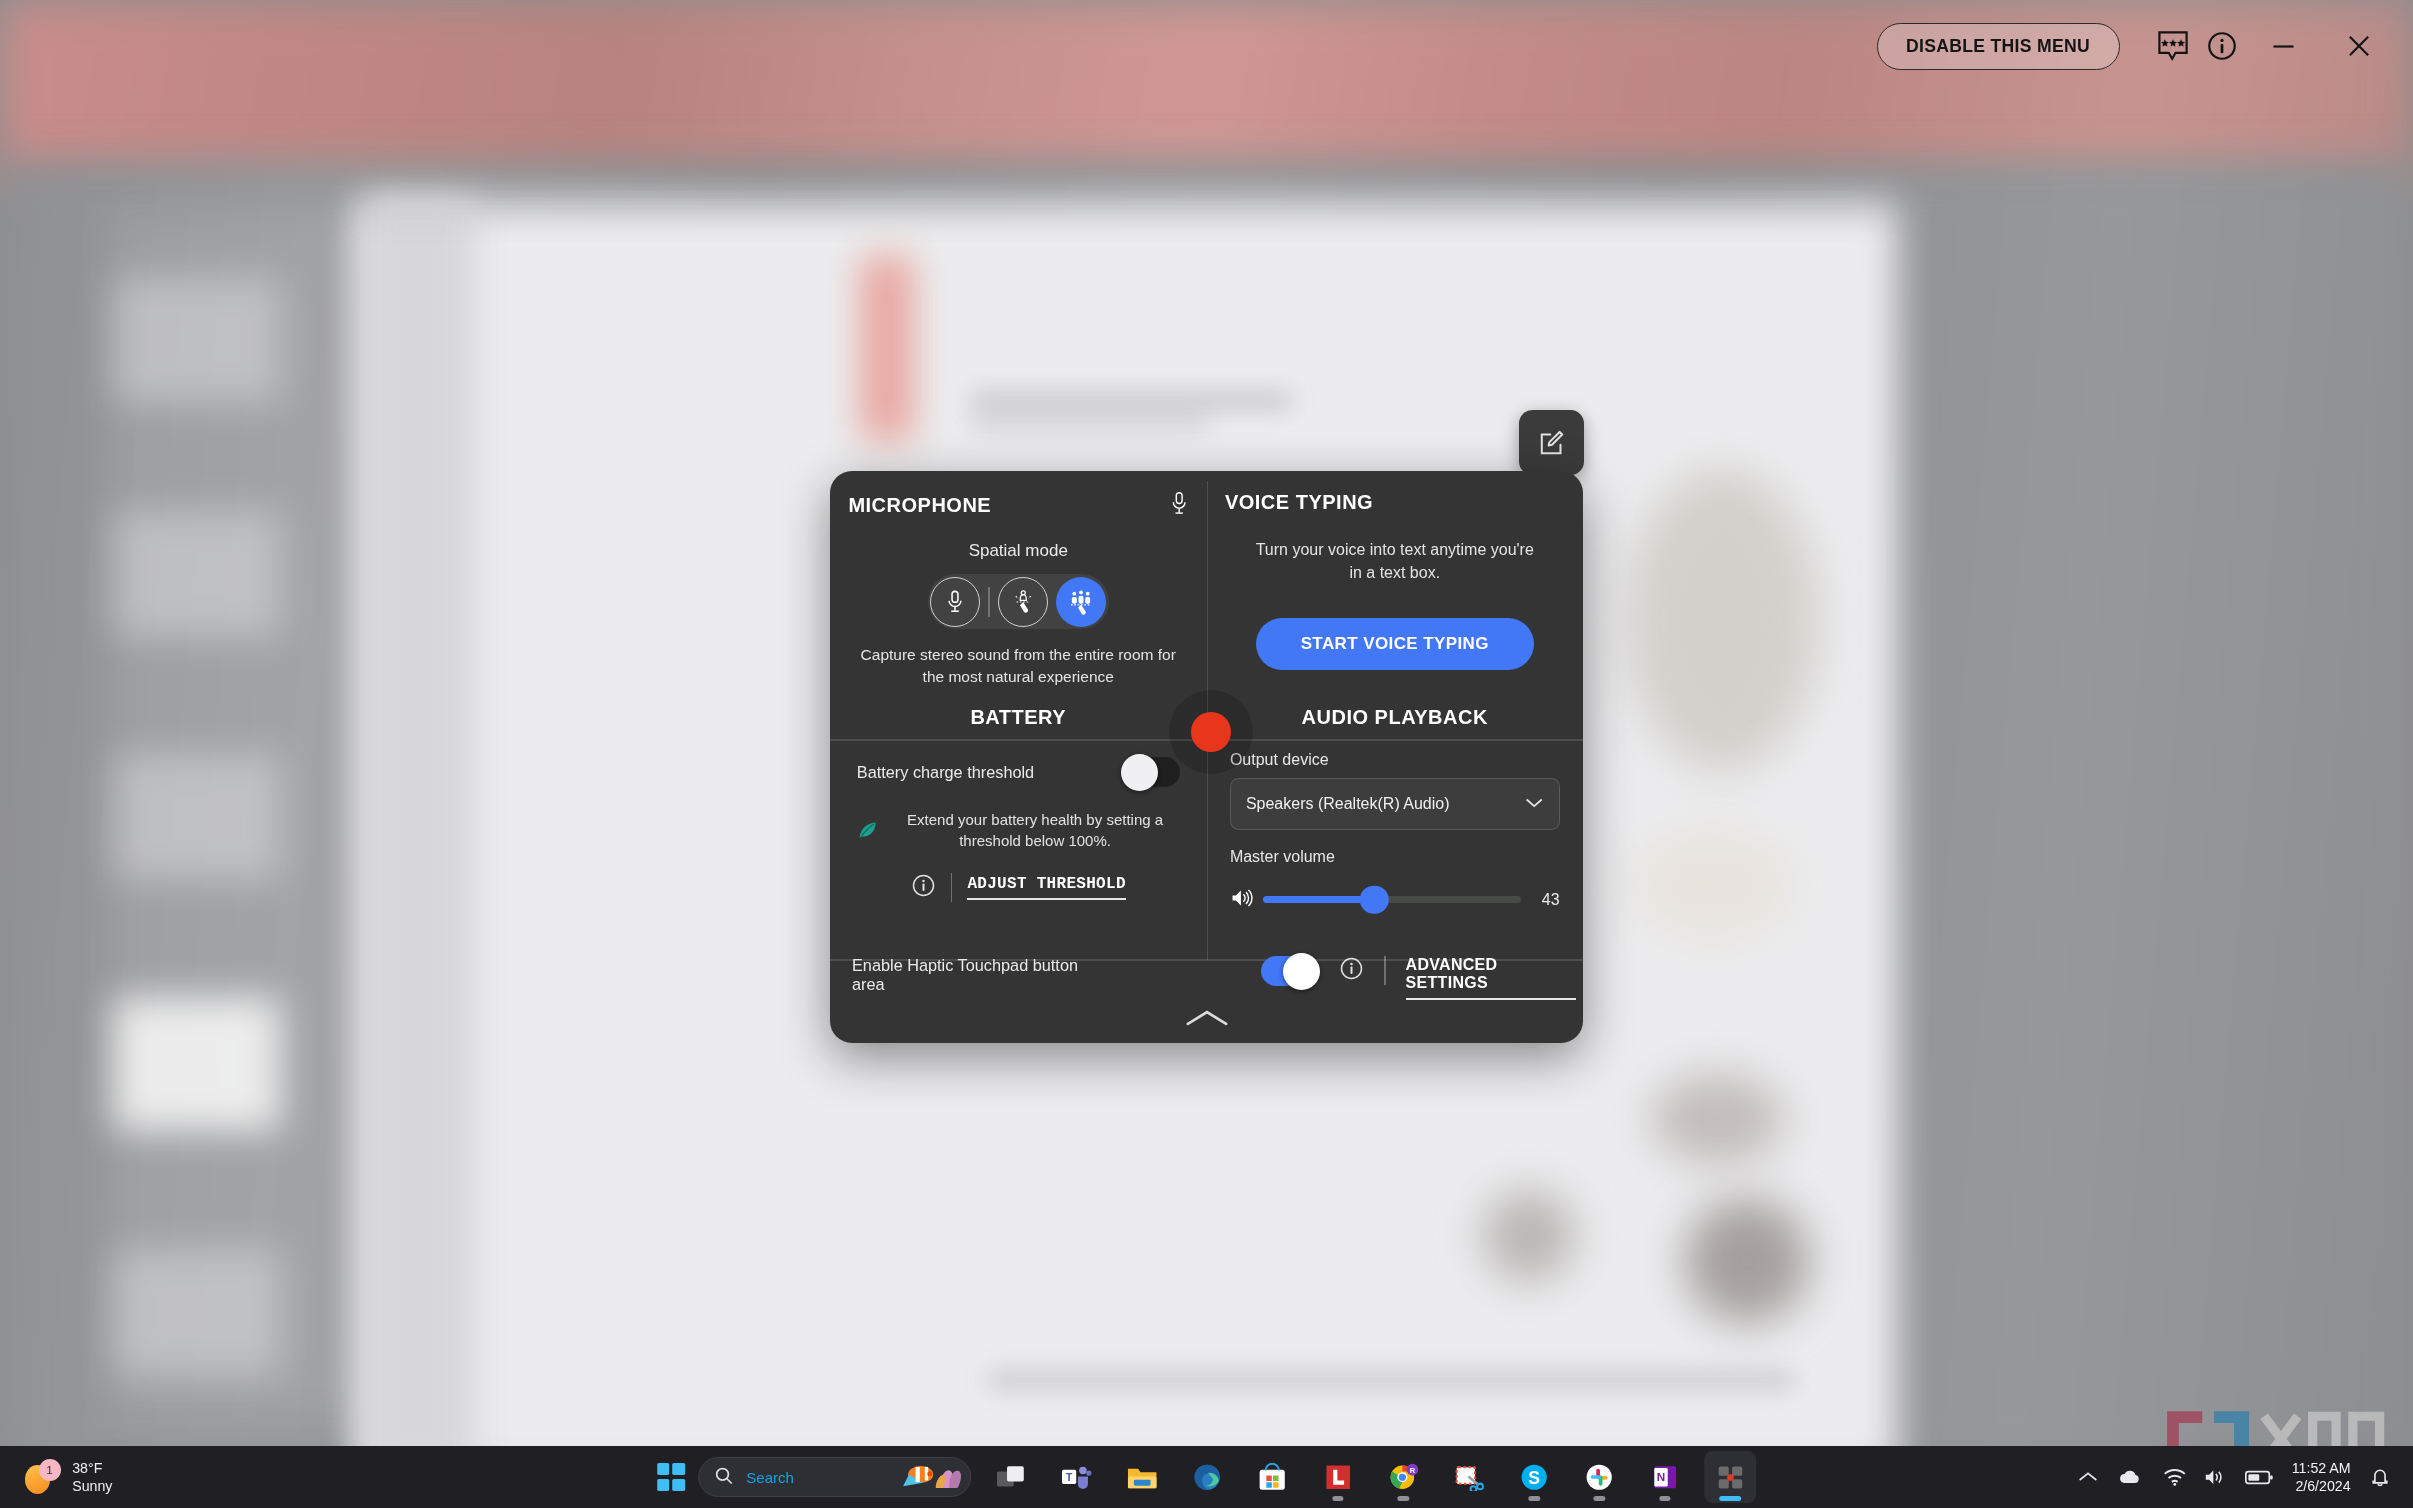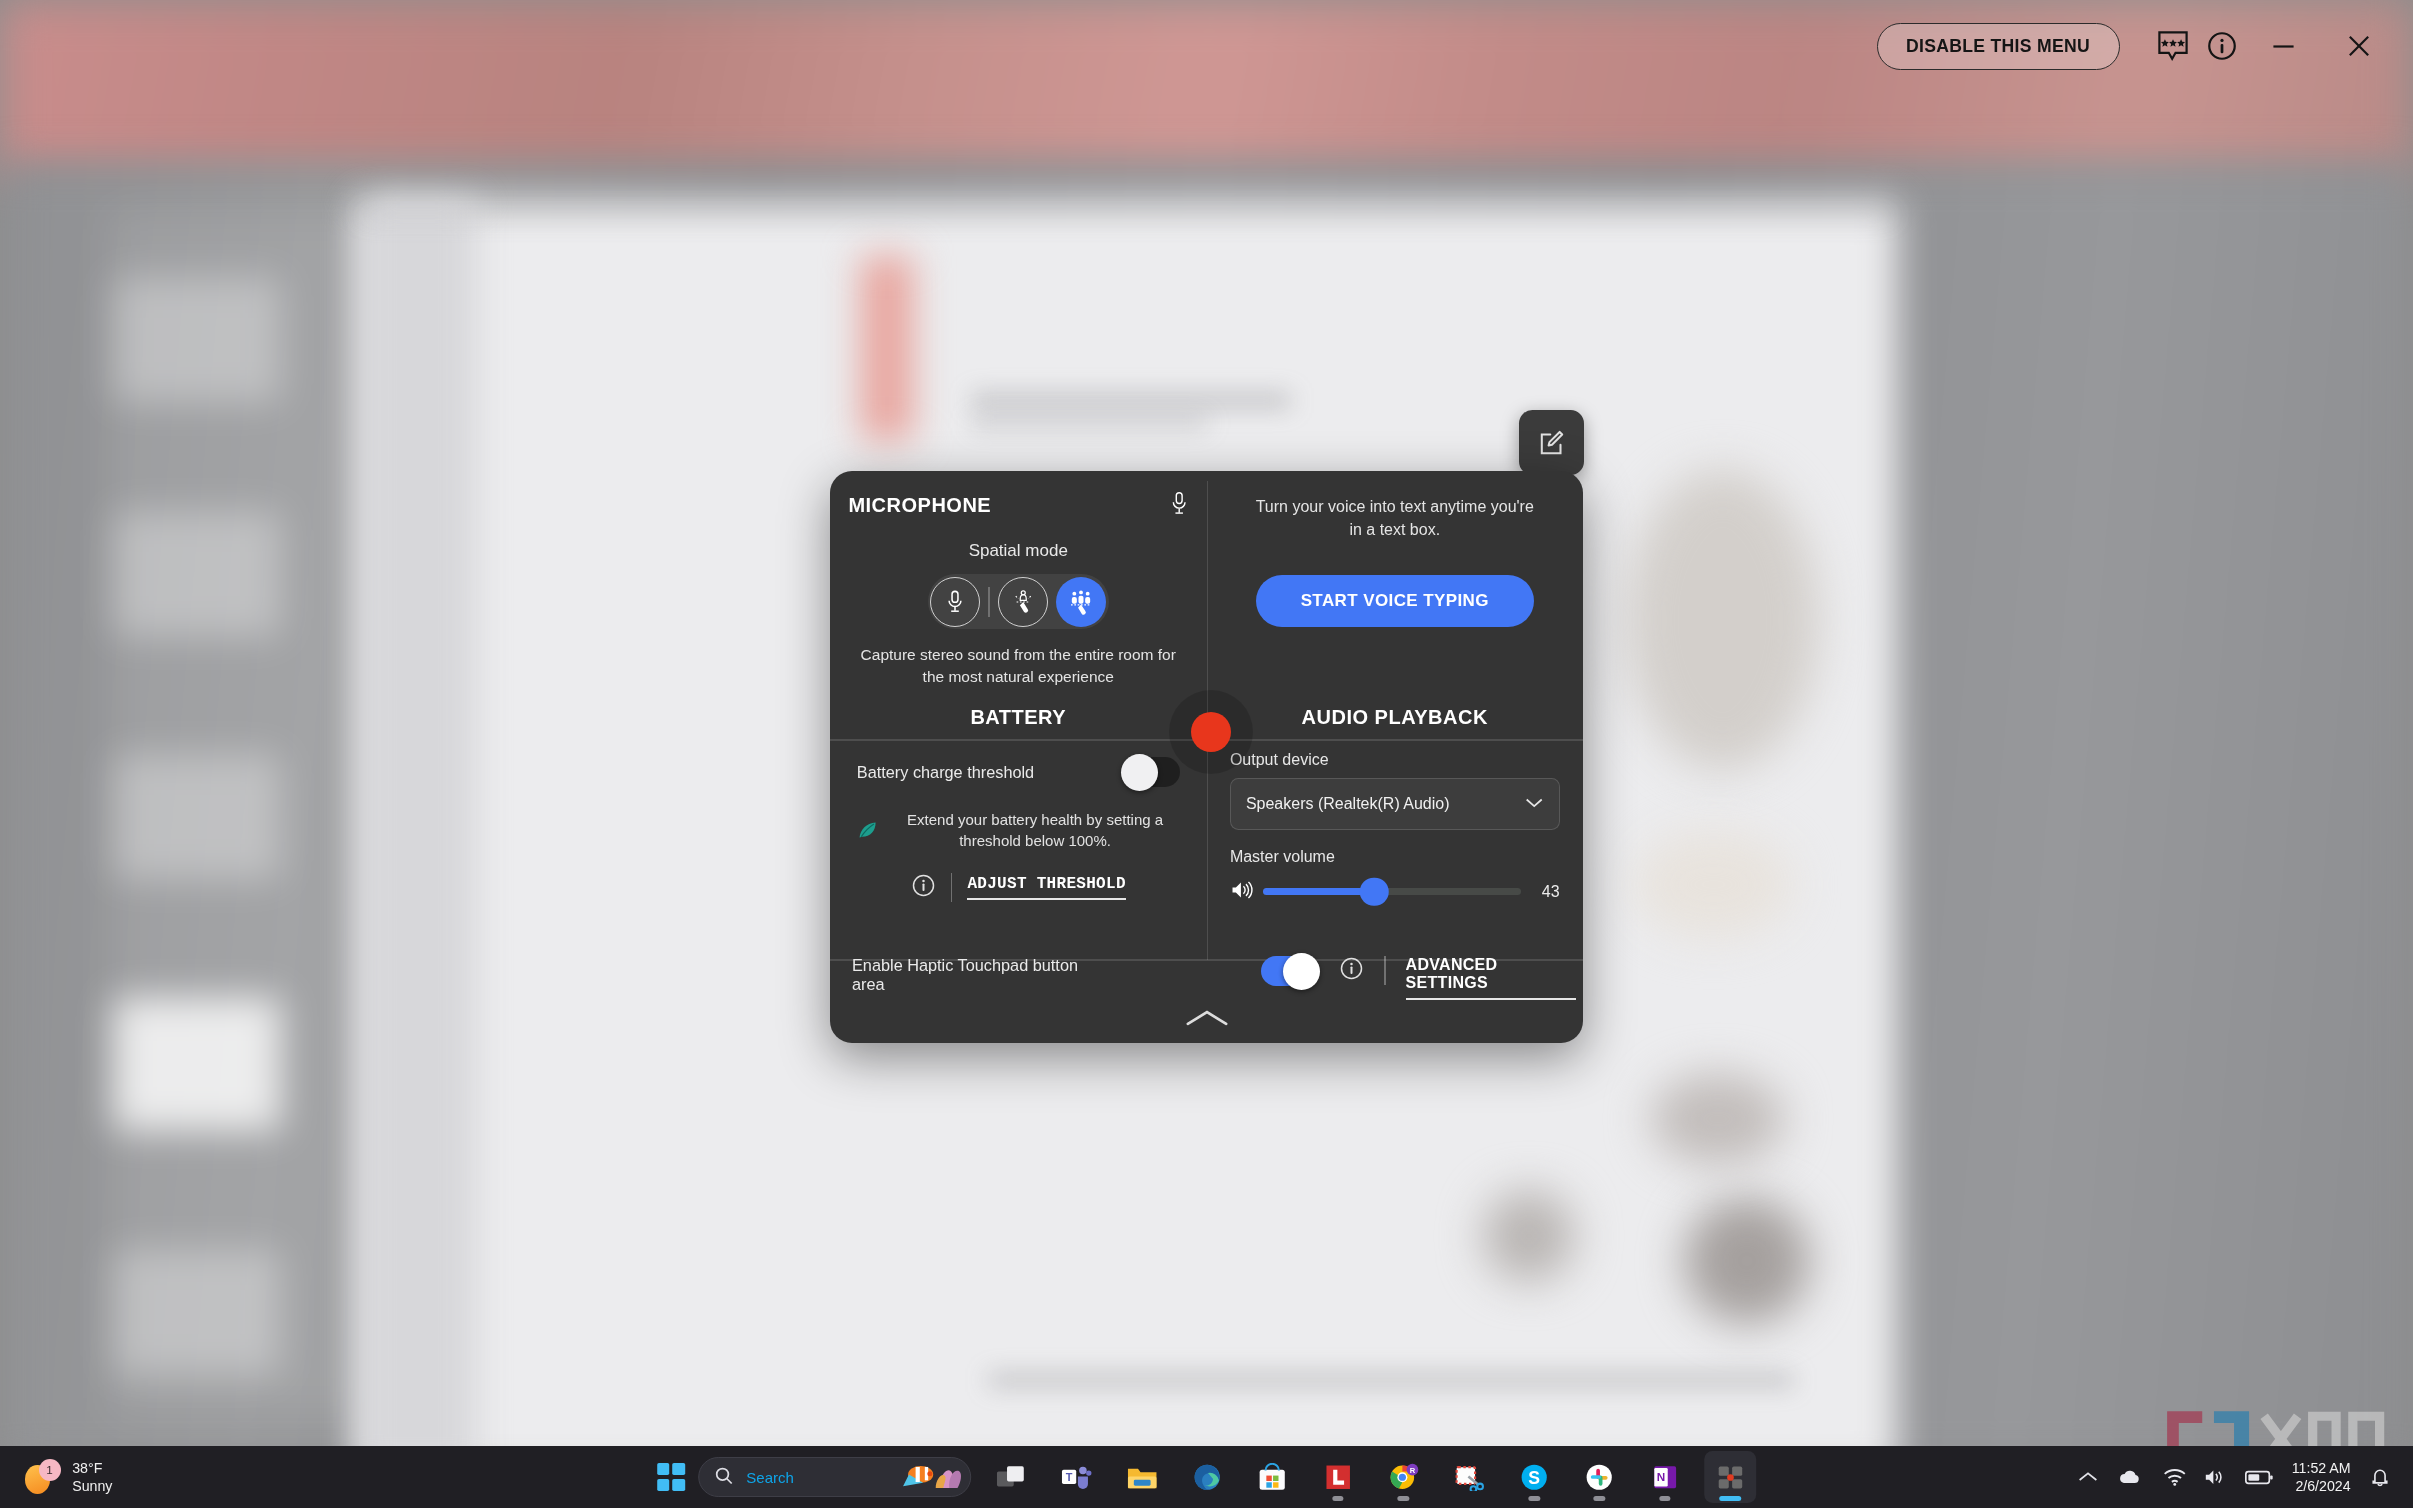--- a/index.html
+++ b/index.html
@@ -142,21 +142,21 @@
               border-bottom: 2.5px solid #e6e6e6; padding-bottom: 5.9px; cursor: pointer; }
 
   .fld-lbl2 { font-size: 16px; color: #e7e7e7; }
   .select {
     margin-top: 9.2px; height: 52px; border-radius: 8.4px;
     background: #3d3d3d; border: 0.8px solid rgba(255,255,255,0.14);
     display: flex; align-items: center; justify-content: space-between;
     padding: 0 15px; font-size: 16px; color: #f0f0f0; cursor: pointer;
   }
 
-  .slider-row { display: flex; align-items: center; gap: 10px; margin-top: 13px; }
+  .slider-row { display: flex; align-items: center; gap: 10px; margin-top: 21px; }
   .track { flex: 1; height: 7.5px; border-radius: 4.2px; background: #474a47;
            position: relative; cursor: pointer; }
   .track .fill { position: absolute; left: 0; top: 0; bottom: 0;
                  background: #4277f5; border-radius: 4.2px; }
   .track .thumb { position: absolute; top: 50%; width: 28.5px; height: 28.5px;
                   border-radius: 50%; background: #4277f5;
                   transform: translate(-50%,-50%); }
   .vol-num { font-size: 16px; color: #ececec; min-width: 28.5px; text-align: right; }
 
   .bottom-bar { position: absolute; left: 0; right: 0; bottom: 0; height: 87px;
@@ -335,20 +335,23 @@
               <line x1="7" y1="21.5" x2="31" y2="21.5" stroke="#fff" stroke-width="1.4" stroke-dasharray="2 2"></line>
               <path d="M19 21 l5 7.5 a2.5 2.5 0 0 1 -4 3.8 l-4.5 -7.5 z" fill="#fff"></path>
             </svg>
           </div>
         </div>
 
         <div class="help-txt">Capture stereo sound from the entire room for the most natural experience</div>
       </div>
 
       <div class="cell">
+        <div class="sec-head">
+          <span class="sec-title">VOICE TYPING</span>
+        </div>
         <div class="vt-desc">Turn your voice into text anytime you're in a text box.</div>
         <div class="vt-btn">START VOICE TYPING</div>
       </div>
 
       <div class="cell" style="padding-top:18.4px;padding-bottom:11.7px;">
         <div class="sec-title">BATTERY</div>
 
         <div class="row-between" style="margin-top:28.5px;padding:0 8.4px;">
           <span class="field-lbl">Battery charge threshold</span>
           <div class="toggle off">

